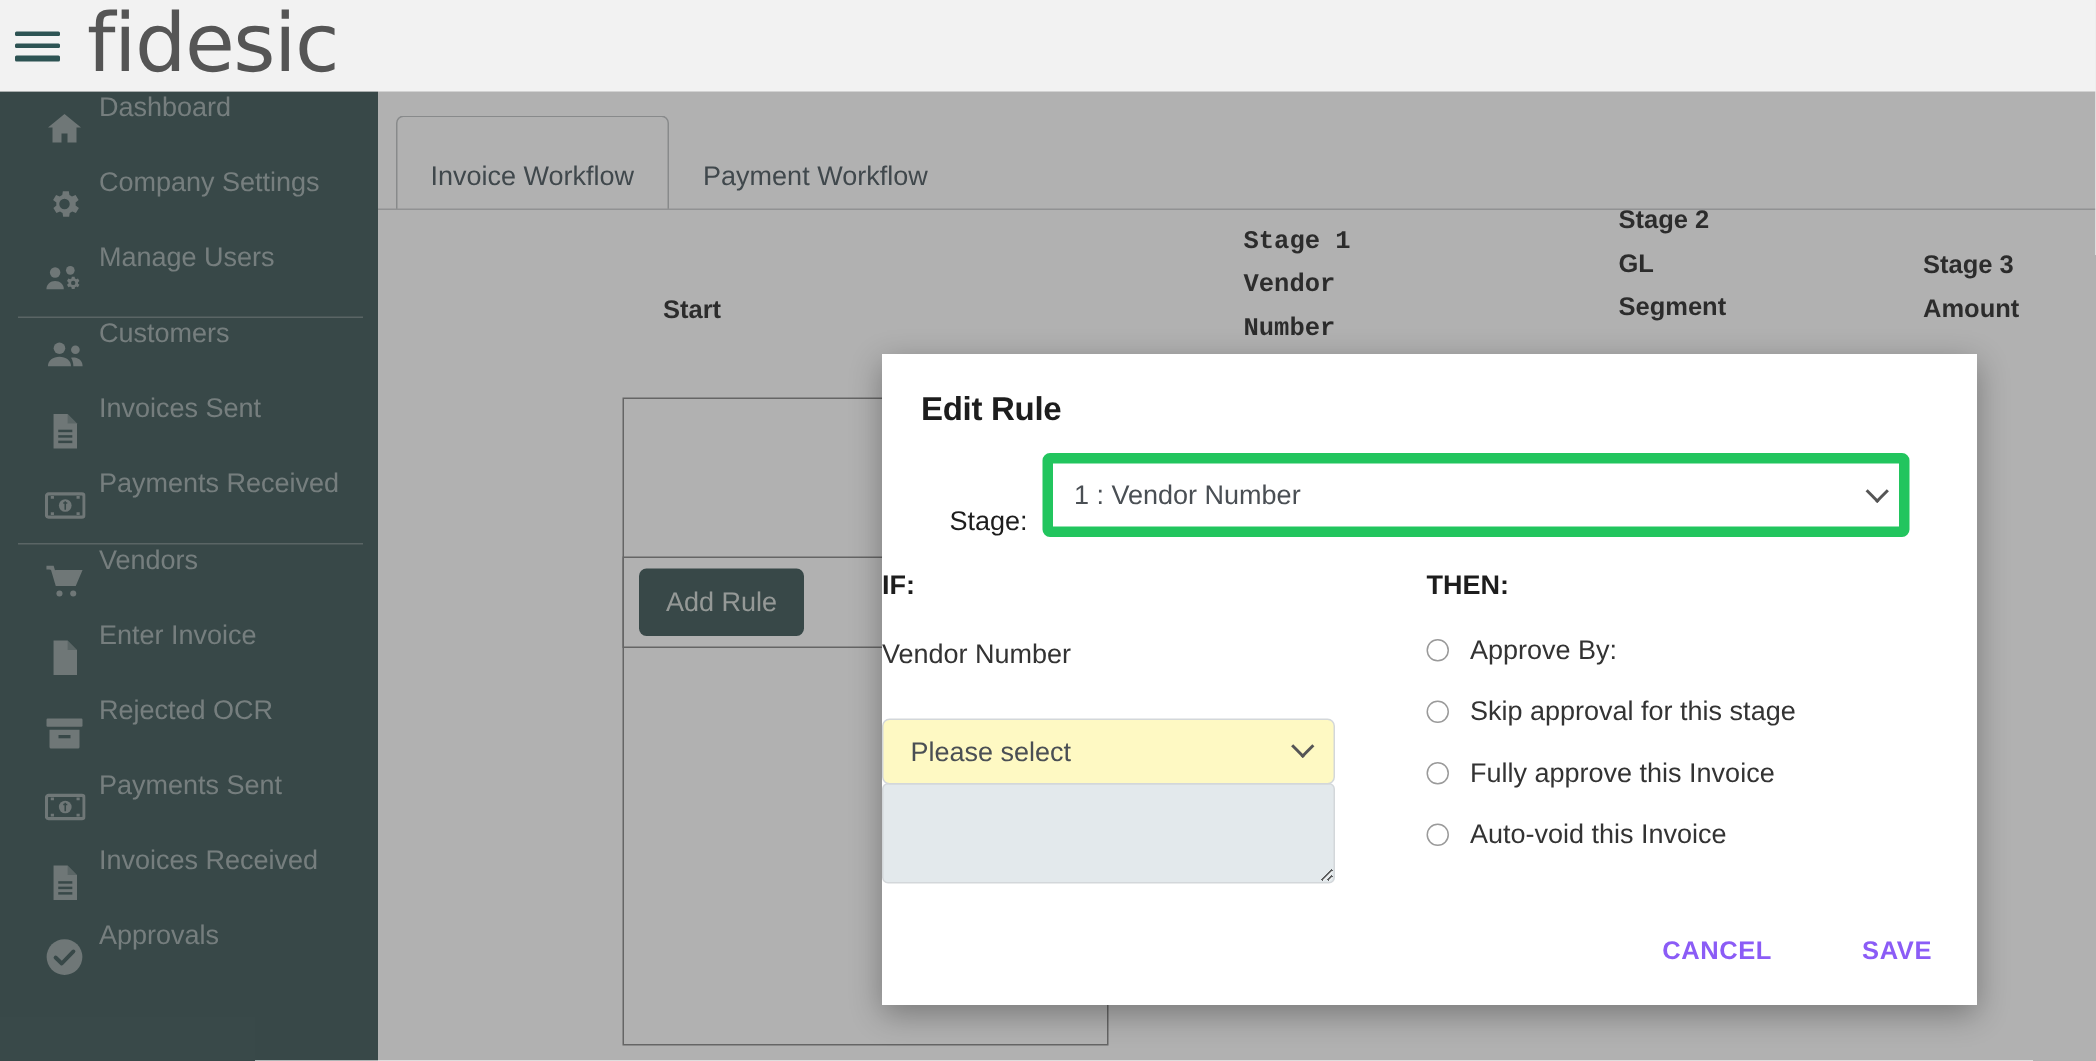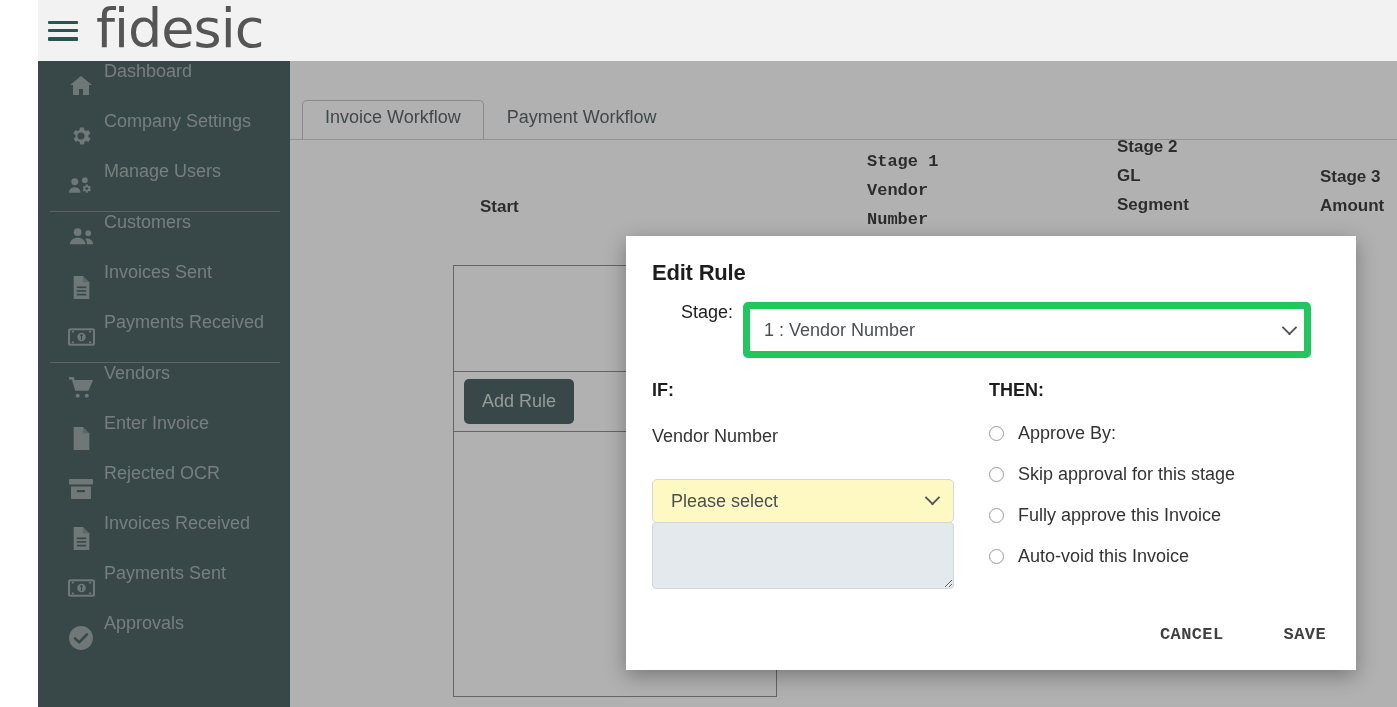--- a/index.html
+++ b/index.html
@@ -2,21 +2,21 @@
 <html><head>
 <meta charset="utf-8">
 <style>
   * { box-sizing: border-box; margin: 0; padding: 0; }
   html, body {
     width: 1397px; height: 707px;
     font-family: "Liberation Sans", sans-serif;
     overflow: hidden;
     background: #ffffff;
   }
-  #app { position: relative; width: 1128px; height: 707px; margin-left: 38px; }
+  #app { position: relative; width: 1128px; height: 707px; }
 
   
   .topbar {
     position: absolute; left: 0; top: 0; width: 1397px; height: 61px;
     background: #f2f2f2; display: flex; align-items: center; z-index: 5;
   }
   .hamburger {
     width: 30px; height: 24px; margin-left: 10px; margin-right: 18px;
     display: flex; flex-direction: column; justify-content: space-between;
     padding: 2px 0; cursor: pointer;
@@ -45,21 +45,21 @@
   .nav-label { white-space: nowrap; }
   .nav-sep { height: 1px; background: #6a7d7d; margin: 0 10px 0 12px; }
 
   
   .content {
     position: absolute; left: 252px; top: 61px; width: 1145px; height: 646px;
     background: #ffffff; z-index: 1;
   }
   .tabs { display: flex; align-items: flex-end; height: 78px; padding-left: 12px; }
   .tab {
-    font-size: 18px; color: #3d4a52; padding: 6px 22px 12px 22px;
+    font-size: 18px; color: #3d4a52; padding: 29px 22px 12px 22px;
     border: 1px solid transparent; border-bottom: none; cursor: pointer;
     border-radius: 5px 5px 0 0; position: relative; top: 1px;
   }
   .tab.active { border-color: #b9bcbe; background: #ffffff; }
   .panel { border-top: 1px solid #c8cacb; height: 567px; position: relative; }
 
   .headers { position: relative; height: 110px; }
   .col-head {
     position: absolute; font-size: 17px; font-weight: bold; color: #1a1a1a;
     line-height: 1.72; white-space: pre-line;
@@ -87,41 +87,41 @@
   }
   .modal {
     position: absolute; left: 588px; top: 236px; width: 730px; height: 434px;
     background: #ffffff; z-index: 11;
     box-shadow: 0 6px 20px rgba(0,0,0,0.32);
   }
   .modal-title {
     font-size: 22px; color: #1d1d1d; font-weight: bold;
     padding: 24px 0 0 26px; letter-spacing: -0.2px;
   }
-  .stage-row { display: flex; align-items: flex-start; padding: 16px 45px 0 10px; }
+  .stage-row { display: flex; align-items: flex-end; padding: 16px 45px 0 0; }
   .stage-label {
     font-size: 18px; color: #1d1d1d; width: 107px; text-align: right;
     padding-right: 10px;
   }
   .sel {
     appearance: none; -webkit-appearance: none;
     border: 7px solid #22c55e; border-radius: 5px; background: #ffffff;
     font-size: 18px; color: #4a4f54; padding: 11px 34px 11px 14px;
     font-family: "Liberation Sans", sans-serif; cursor: pointer; width: 100%;
   }
   .sel-wrap { position: relative; flex: 1; }
   .sel-wrap::after {
     content: ""; position: absolute; right: 16px; top: 50%;
     width: 9px; height: 9px; border-right: 2px solid #555;
     border-bottom: 2px solid #555; transform: translateY(-72%) rotate(45deg);
     pointer-events: none;
   }
 
   .cols { display: flex; padding: 22px 0 0 0; }
-  .col-if { width: 353px; padding-left: 26px; }
+  .col-if { width: 353px; }
   .col-then { flex: 1; padding-left: 10px; }
   .sec-title { font-size: 18px; font-weight: bold; color: #1d1d1d; }
   .if-field-label { font-size: 18px; color: #333; margin-top: 25px; }
   .if-select-wrap { position: relative; width: 302px; margin-top: 32px; }
   .if-select {
     appearance: none; -webkit-appearance: none; width: 100%;
     border: 1px solid #d3d7da; border-radius: 5px; background: #fef9c3;
     font-size: 18px; color: #4a4f54; padding: 11px 34px 11px 18px;
     font-family: "Liberation Sans", sans-serif; cursor: pointer;
   }
@@ -145,23 +145,23 @@
     border: 1px solid #9a9a9a; background: #fff; margin-right: 14px;
   }
   .radio-label { font-size: 18px; color: #333; }
 
   .modal-foot {
     position: absolute; right: 0; bottom: 0; width: 100%;
     display: flex; justify-content: flex-end; align-items: center;
     padding: 0 26px 22px 0; gap: 52px;
   }
   .txt-btn {
-    background: none; border: none; color: #404040; font-size: 17px;
+    background: none; border: none; color: #8b5cf6; font-size: 17px;
     font-weight: bold; letter-spacing: 0.4px; cursor: pointer;
-    font-family: Liberation Mono, monospace; padding: 4px;
+    font-family: Liberation Sans, sans-serif; padding: 4px;
   }
 </style>
 </head>
 <body>
 
 <div id="app">
 
   <div class="topbar">
     <div class="hamburger">
       <i></i>
@@ -263,42 +263,42 @@
           <svg width="26" height="23" viewBox="0 0 26 23" fill="currentColor">
             <rect x="1" y="2" width="24" height="5.5" rx="0.8"></rect>
             <path d="M3 9.5h20V21a1 1 0 0 1-1 1H4a1 1 0 0 1-1-1z"></path>
             <rect x="9" y="13" width="8" height="2.2" fill="#2f4b4b"></rect>
           </svg>
         </span>
         <span class="nav-label">Rejected OCR</span>
       </div>
       <div class="nav-item">
         <span class="ico">
+          <svg width="27" height="20" viewBox="0 0 28 20" fill="currentColor">
+            <rect x="1" y="2" width="26" height="16" rx="1.5" fill="none" stroke="currentColor" stroke-width="2.2"></rect>
+            <circle cx="14" cy="10" r="4.4"></circle>
+            <path d="M14 7v6M12.6 8.3h2.8" stroke="#2f4b4b" stroke-width="1.1" fill="none"></path>
+            <path d="M4 4.4h2.2M4 15.6h2.2M21.8 4.4H24M21.8 15.6H24" stroke="currentColor" stroke-width="1.8"></path>
+          </svg>
+        </span>
+        <span class="nav-label">Payments Sent</span>
+      </div>
+      <div class="nav-item">
+        <span class="ico">
           <svg width="22" height="25" viewBox="0 0 20 24" fill="currentColor">
             <path d="M3 1h9l6 6v16H3z" fill="currentColor"></path>
             <path d="M12 1v6h6" fill="#2f4b4b" opacity="0.35"></path>
             <g fill="#2f4b4b">
               <rect x="6" y="11" width="9" height="1.6"></rect>
               <rect x="6" y="14.5" width="9" height="1.6"></rect>
               <rect x="6" y="18" width="9" height="1.6"></rect>
             </g>
           </svg>
         </span>
         <span class="nav-label">Invoices Received</span>
-      </div>
-      <div class="nav-item">
-        <span class="ico">
-          <svg width="27" height="20" viewBox="0 0 28 20" fill="currentColor">
-            <rect x="1" y="2" width="26" height="16" rx="1.5" fill="none" stroke="currentColor" stroke-width="2.2"></rect>
-            <circle cx="14" cy="10" r="4.4"></circle>
-            <path d="M14 7v6M12.6 8.3h2.8" stroke="#2f4b4b" stroke-width="1.1" fill="none"></path>
-            <path d="M4 4.4h2.2M4 15.6h2.2M21.8 4.4H24M21.8 15.6H24" stroke="currentColor" stroke-width="1.8"></path>
-          </svg>
-        </span>
-        <span class="nav-label">Payments Sent</span>
       </div>
       <div class="nav-item">
         <span class="ico">
           <svg width="26" height="26" viewBox="0 0 24 24" fill="currentColor">
             <circle cx="12" cy="12" r="11"></circle>
             <path d="M6.5 12.3 10.3 16 17.5 8.6" fill="none" stroke="#2f4b4b" stroke-width="2.4" stroke-linecap="round" stroke-linejoin="round"></path>
           </svg>
         </span>
         <span class="nav-label">Approvals</span>
       </div>

